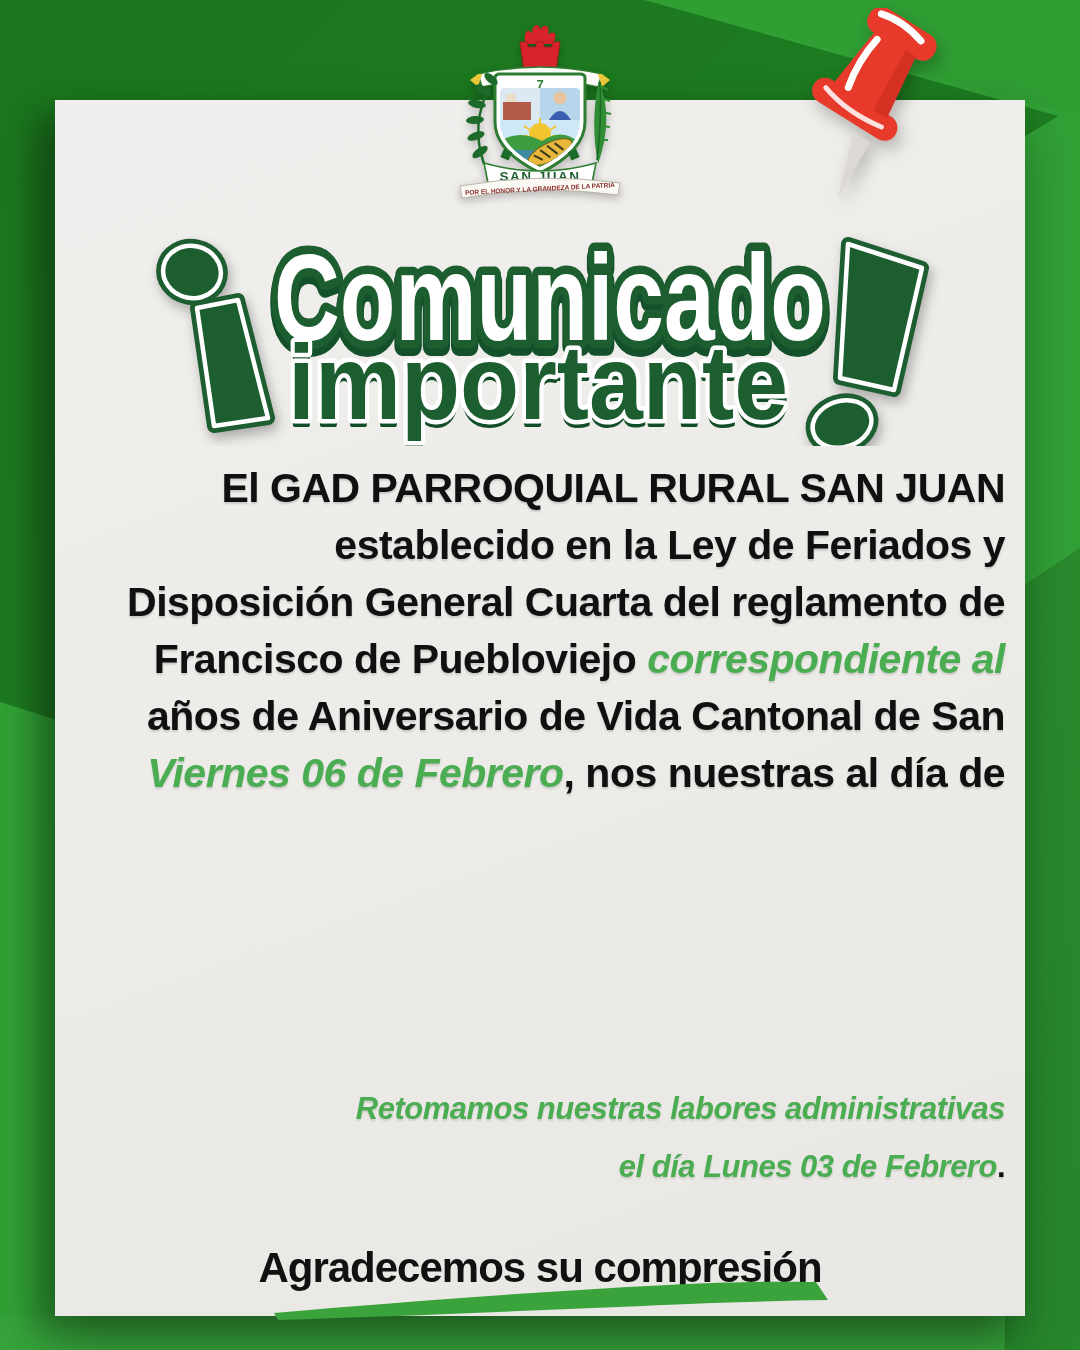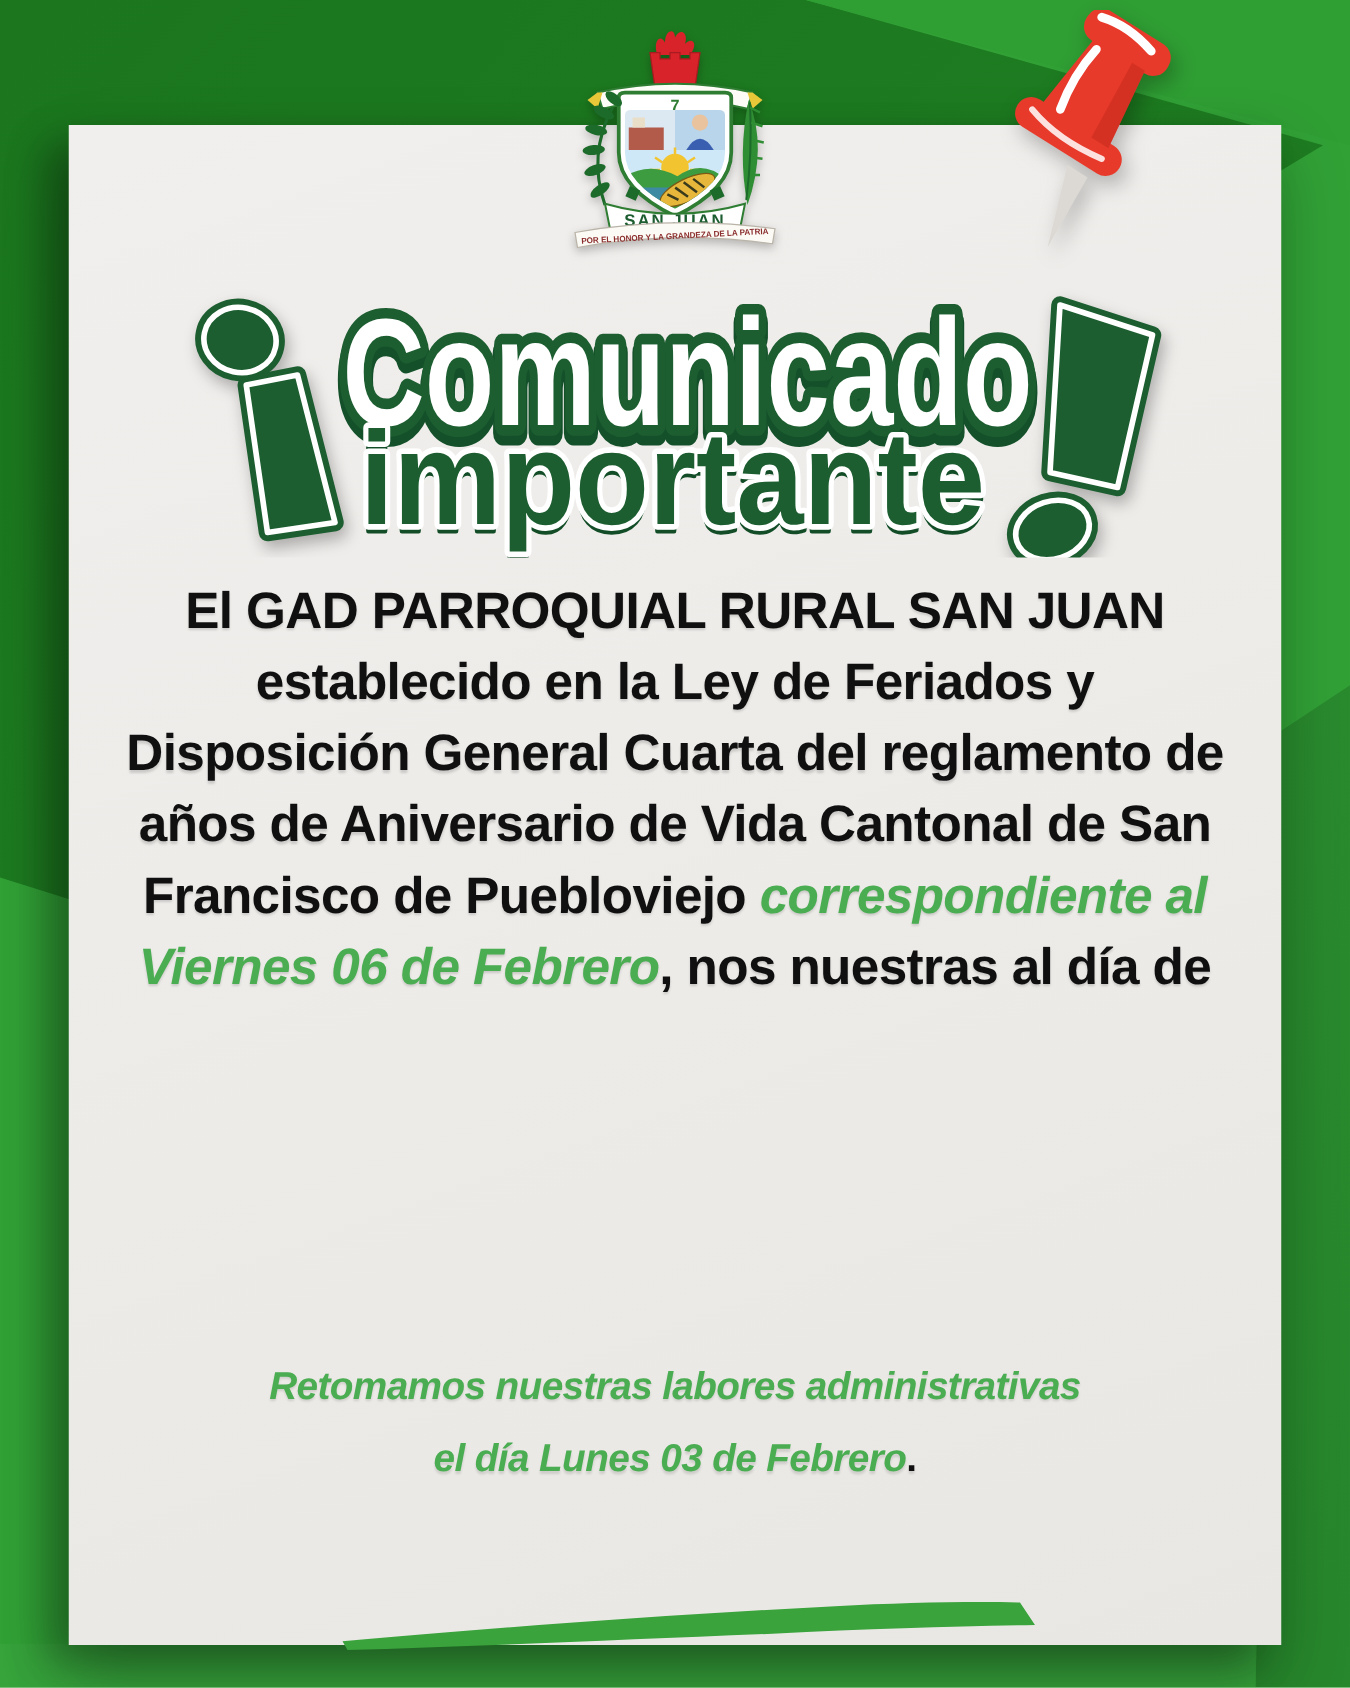--- a/index.html
+++ b/index.html
@@ -30,21 +30,21 @@
   .pin{position:absolute;left:788px;top:8px;width:160px;height:200px;z-index:5;
     filter:drop-shadow(4px 8px 8px rgba(0,0,0,.25));}
 
   
   .title-svg{position:absolute;left:0;top:222px;width:1080px;height:224px;z-index:3;}
   .title-svg text{font-family:"Liberation Sans","DejaVu Sans",sans-serif;font-weight:bold;}
   .excl{filter:drop-shadow(3px 6px 6px rgba(0,0,0,.28));}
 
   
   .tblock{position:absolute;left:75px;width:930px;text-align:center;z-index:2;}
-  .tline{white-space:nowrap;}
+  .tline{white-space:nowrap;text-align:right;}
   .body-text{top:460px;font-size:41px;line-height:57px;font-weight:bold;letter-spacing:-.5px;
     color:#101010;text-shadow:0 2px 2px rgba(0,0,0,.15);}
   .closing-text{top:1080px;font-size:31px;line-height:58px;font-weight:bold;letter-spacing:-.5px;
     color:#101010;text-shadow:0 2px 2px rgba(0,0,0,.12);}
   .seg-black{color:#101010;}
   .seg-green{color:#4aad52;font-style:italic;}
   .thanks-text{top:1244px;font-size:42px;font-weight:bold;letter-spacing:-1px;color:#111;}
   .brush{position:absolute;left:268px;top:1276px;width:572px;height:46px;z-index:2;}
 </style>
 </head>
@@ -167,28 +167,29 @@
     <text x="538" y="203" font-size="106" text-anchor="middle" textLength="500" lengthAdjust="spacingAndGlyphs" fill="#124d27" stroke="#124d27" stroke-width="4" stroke-linejoin="round" paint-order="stroke">importante</text>
 
     <text x="550" y="118" font-size="122" text-anchor="middle" textLength="552" lengthAdjust="spacingAndGlyphs" fill="#ffffff" stroke="#1d5e31" stroke-width="17" stroke-linejoin="round" paint-order="stroke">Comunicado</text>
     <text x="538" y="197" font-size="106" text-anchor="middle" textLength="500" lengthAdjust="spacingAndGlyphs" fill="#1d5e31" stroke="#ffffff" stroke-width="9" stroke-linejoin="round" paint-order="stroke">importante</text>
   </svg>
 
   <div class="tblock body-text">
       <div class="tline"><span class="seg-black">El GAD PARROQUIAL RURAL SAN JUAN</span></div>
       <div class="tline"><span class="seg-black">establecido en la Ley de Feriados y</span></div>
       <div class="tline"><span class="seg-black">Disposición General Cuarta del reglamento de</span></div>
+      <div class="tline"><span class="seg-black">Francisco de Puebloviejo </span><span class="seg-green">correspondiente al</span></div>
       <div class="tline"><span class="seg-black">años de Aniversario de Vida Cantonal de San</span></div>
-      <div class="tline"><span class="seg-black">Francisco de Puebloviejo </span><span class="seg-green">correspondiente al</span></div>
       <div class="tline"><span class="seg-green">Viernes 06 de Febrero</span><span class="seg-black">, nos nuestras al día de</span></div>
     </div>
 
   <div class="tblock closing-text">
       <div class="tline"><span class="seg-green">Retomamos nuestras labores administrativas</span></div>
       <div class="tline"><span class="seg-green">el día Lunes 03 de Febrero</span><span class="seg-black">.</span></div>
     </div>
 
+  <div class="tblock thanks-text">Agradecemos su compresión</div>
 
   <svg class="brush" viewBox="0 0 572 46">
     <path fill="#3aa33c" d="M6 37 C120 27 260 16 400 9 C455 6 510 5 548 6 L560 24 C500 25 430 27 350 31 C230 36 110 41 10 44 Z"></path>
   </svg>
 
 </div>
 
 </body></html>

